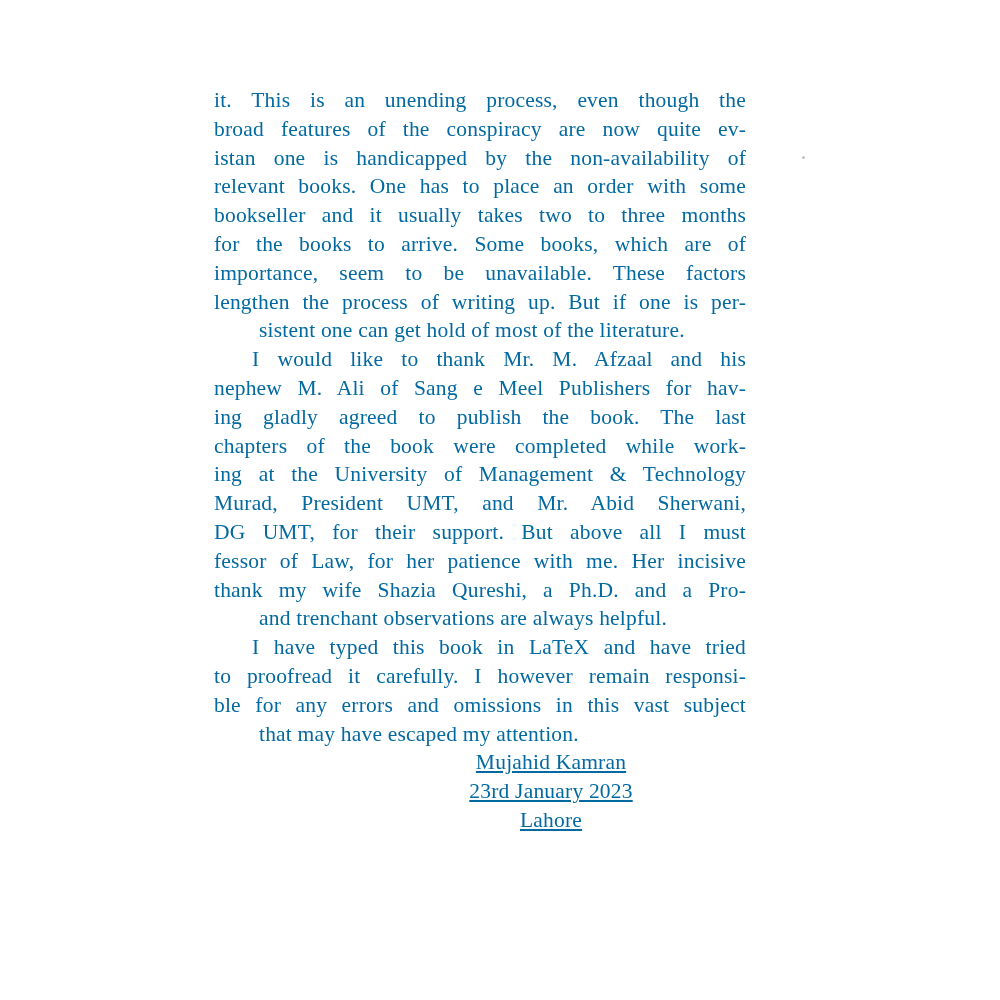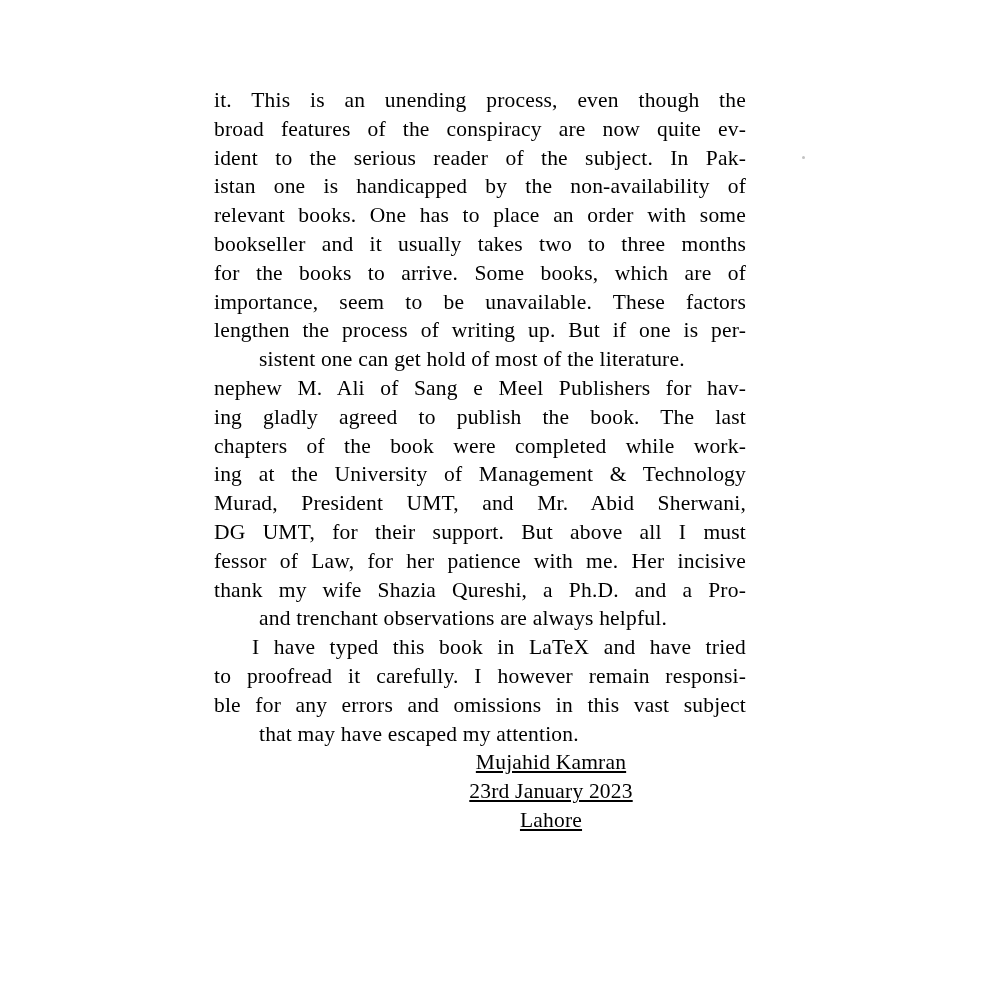--- a/index.html
+++ b/index.html
@@ -7,21 +7,21 @@
     padding: 0;
     background: #ffffff;
   }
   .page {
     position: relative;
     width: 1000px;
     height: 1000px;
     background: #ffffff;
     overflow: hidden;
     font-family: "Liberation Serif", "DejaVu Serif", serif;
-    color: #000000;
+    color: #0369a1;
   }
   .text-block {
     position: absolute;
     left: 214px;
     top: 86px;
     width: 532px;
     font-size: 21.5px;
     line-height: 28.8px;
     letter-spacing: 0.2px;
   }
@@ -60,28 +60,28 @@
   }
 </style>
 </head>
 <body>
 
 <div class="page">
   <div class="text-block">
 
     <div class="line justify">it.  This is an unending process, even though the</div>
       <div class="line justify">broad features of the conspiracy are now quite ev-</div>
-      <div class="line justify">ident to the serious reader of the subject.  In Pak-</div>
       <div class="line justify">istan one is handicapped by the non-availability of</div>
       <div class="line justify">relevant books. One has to place an order with some</div>
       <div class="line justify">bookseller and it usually takes two to three months</div>
       <div class="line justify">for the books to arrive.  Some books, which are of</div>
       <div class="line justify">importance, seem to be unavailable.  These factors</div>
       <div class="line justify">lengthen the process of writing up. But if one is per-</div>
       <div class="line par-end">sistent one can get hold of most of the literature.</div>
+      <div class="line justify indent">I would like to thank Mr.  M. Afzaal and his</div>
       <div class="line justify">nephew M. Ali of Sang e Meel Publishers for hav-</div>
       <div class="line justify">ing gladly agreed to publish the book.  The last</div>
       <div class="line justify">chapters of the book were completed while work-</div>
       <div class="line justify">ing at the University of Management &amp; Technology</div>
       <div class="line justify">Murad, President UMT, and Mr.  Abid Sherwani,</div>
       <div class="line justify">DG UMT, for their support.  But above all I must</div>
       <div class="line justify">fessor of Law, for her patience with me. Her incisive</div>
       <div class="line justify">thank my wife Shazia Qureshi, a Ph.D. and a Pro-</div>
       <div class="line par-end">and trenchant observations are always helpful.</div>
       <div class="line justify indent">I have typed this book in LaTeX and have tried</div>

